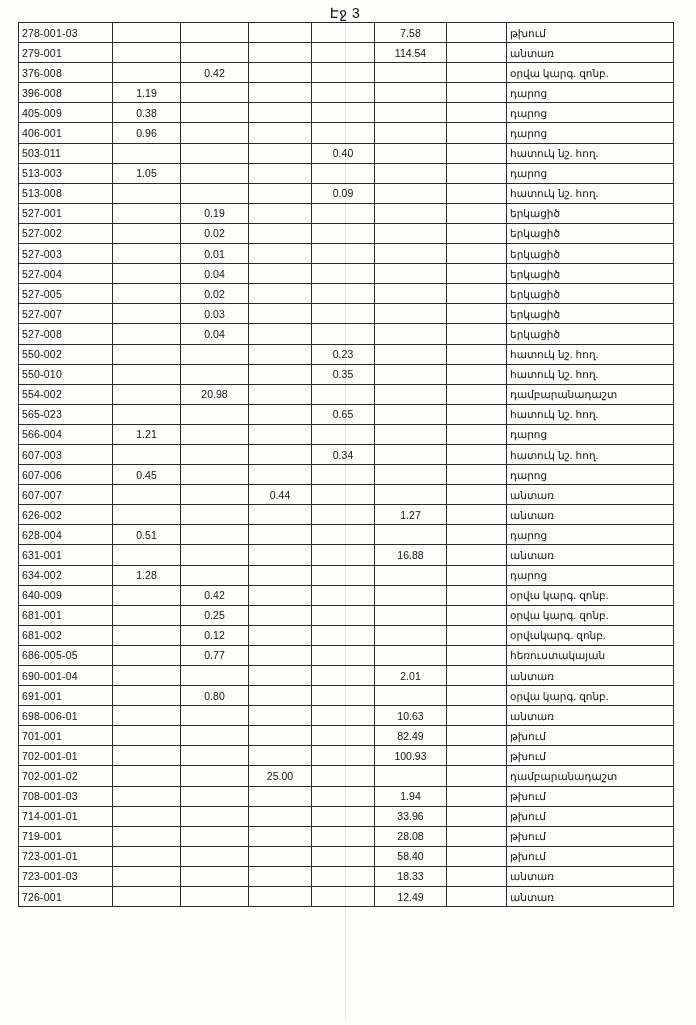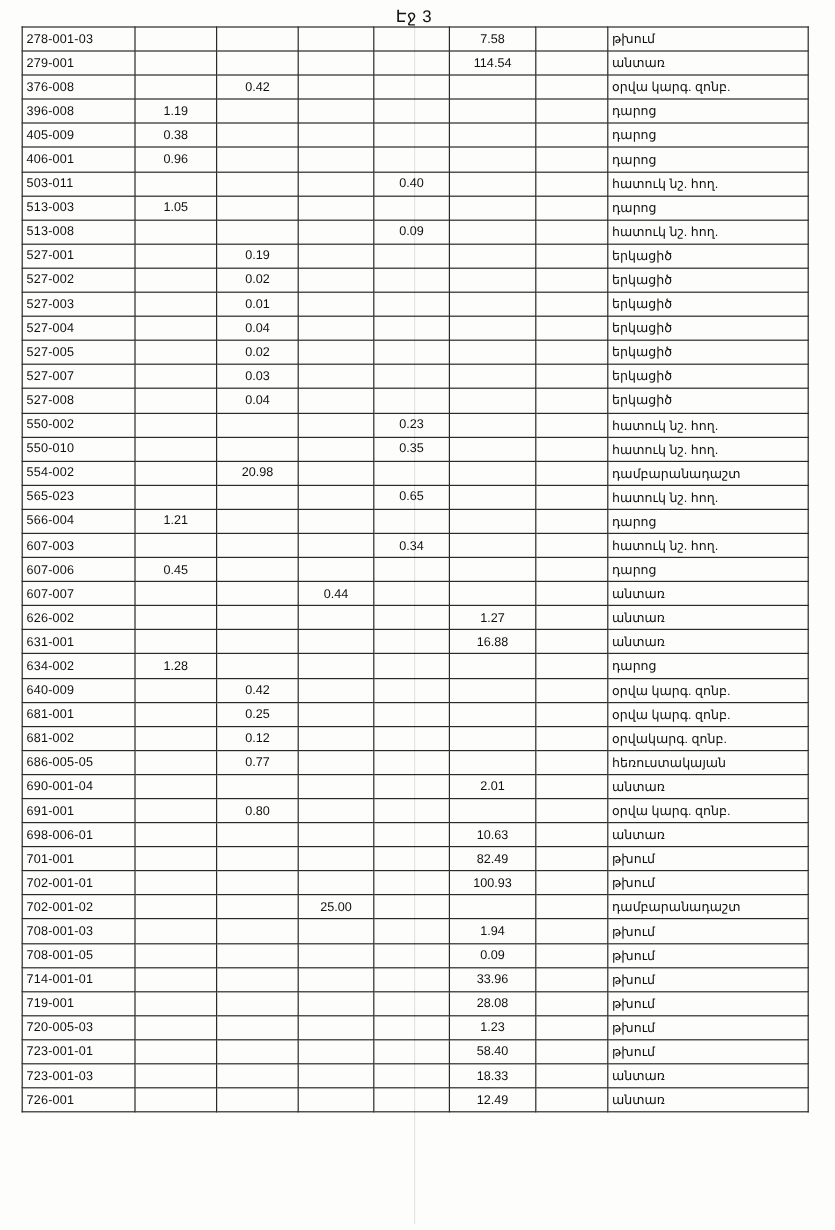--- a/index.html
+++ b/index.html
@@ -347,20 +347,30 @@
           <td class="code">626-002</td>
           <td class="num"></td>
           <td class="num"></td>
           <td class="num"></td>
           <td class="num"></td>
           <td class="num">1.27</td>
           <td class="num"></td>
           <td class="desc">անտառ</td>
         </tr>
         <tr>
+          <td class="code">628-004</td>
+          <td class="num">0.51</td>
+          <td class="num"></td>
+          <td class="num"></td>
+          <td class="num"></td>
+          <td class="num"></td>
+          <td class="num"></td>
+          <td class="desc">դարոց</td>
+        </tr>
+        <tr>
           <td class="code">631-001</td>
           <td class="num"></td>
           <td class="num"></td>
           <td class="num"></td>
           <td class="num"></td>
           <td class="num">16.88</td>
           <td class="num"></td>
           <td class="desc">անտառ</td>
         </tr>
         <tr>
@@ -477,56 +487,36 @@
           <td class="code">708-001-03</td>
           <td class="num"></td>
           <td class="num"></td>
           <td class="num"></td>
           <td class="num"></td>
           <td class="num">1.94</td>
           <td class="num"></td>
           <td class="desc">թխում</td>
         </tr>
         <tr>
-          <td class="code">708-001-05</td>
-          <td class="num"></td>
-          <td class="num"></td>
-          <td class="num"></td>
-          <td class="num"></td>
-          <td class="num">0.09</td>
-          <td class="num"></td>
-          <td class="desc">թխում</td>
-        </tr>
-        <tr>
           <td class="code">714-001-01</td>
           <td class="num"></td>
           <td class="num"></td>
           <td class="num"></td>
           <td class="num"></td>
           <td class="num">33.96</td>
           <td class="num"></td>
           <td class="desc">թխում</td>
         </tr>
         <tr>
           <td class="code">719-001</td>
           <td class="num"></td>
           <td class="num"></td>
           <td class="num"></td>
           <td class="num"></td>
           <td class="num">28.08</td>
-          <td class="num"></td>
-          <td class="desc">թխում</td>
-        </tr>
-        <tr>
-          <td class="code">720-005-03</td>
-          <td class="num"></td>
-          <td class="num"></td>
-          <td class="num"></td>
-          <td class="num"></td>
-          <td class="num">1.23</td>
           <td class="num"></td>
           <td class="desc">թխում</td>
         </tr>
         <tr>
           <td class="code">723-001-01</td>
           <td class="num"></td>
           <td class="num"></td>
           <td class="num"></td>
           <td class="num"></td>
           <td class="num">58.40</td>

